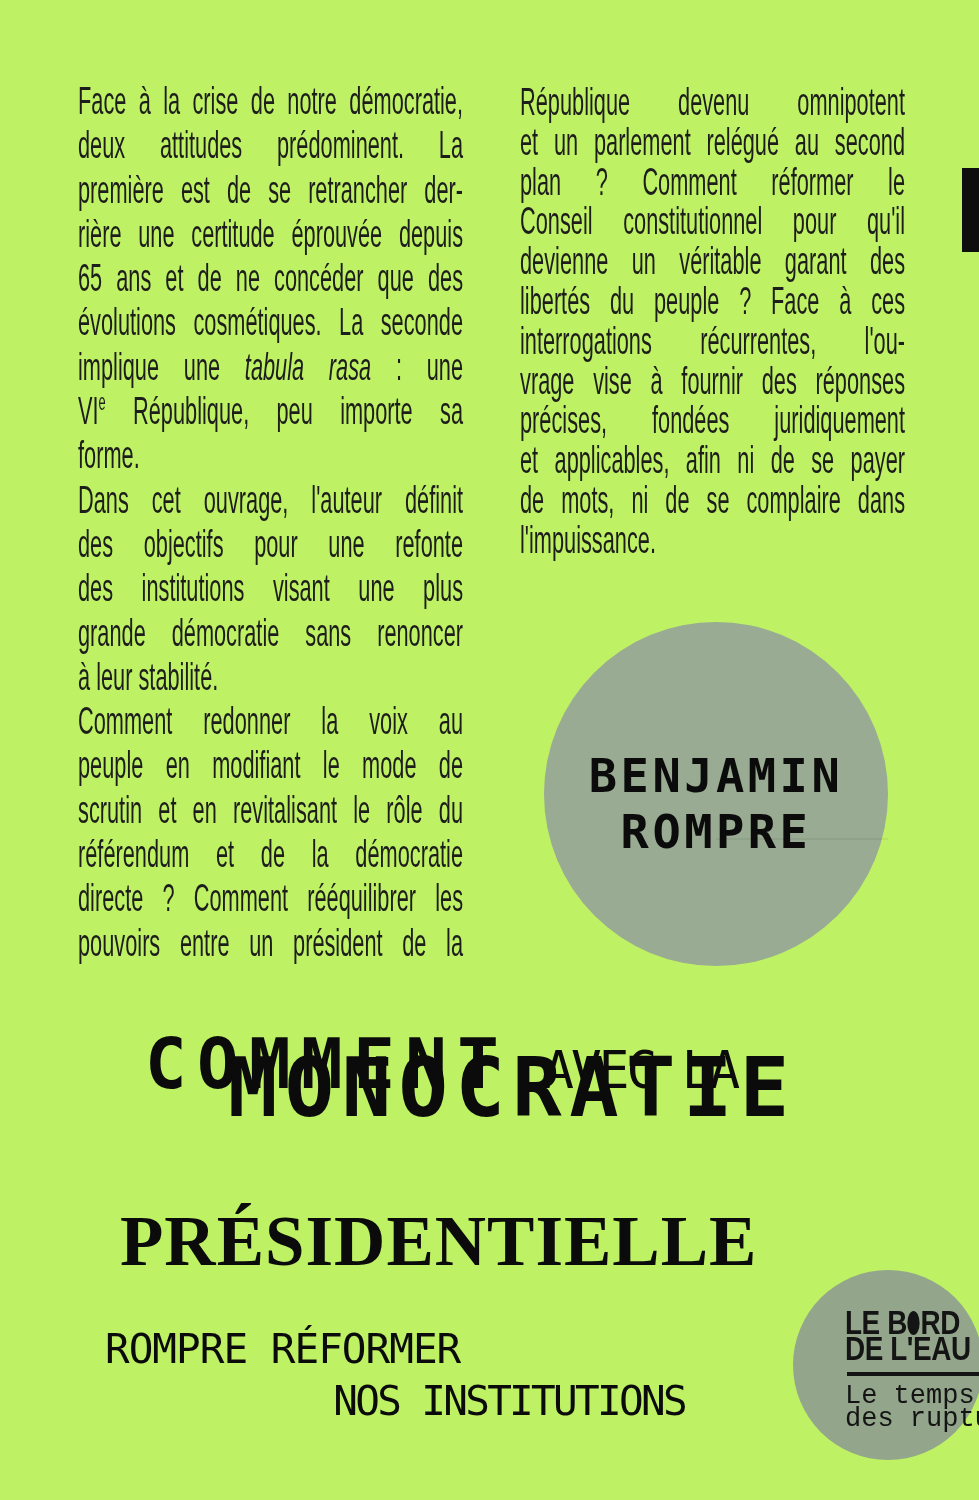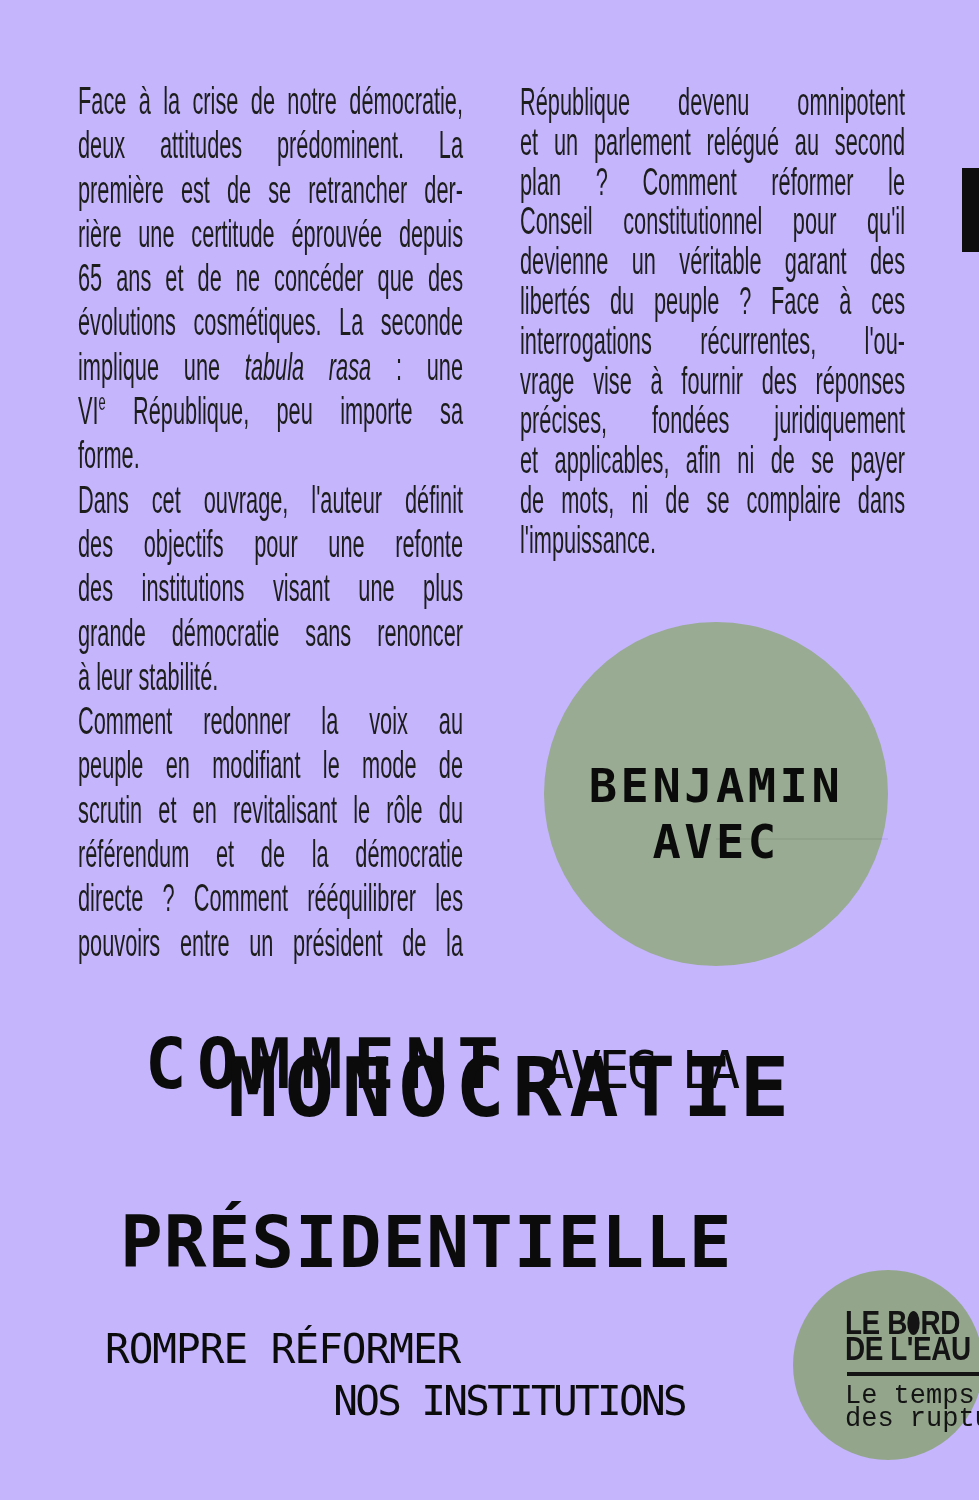--- a/index.html
+++ b/index.html
@@ -1,43 +1,43 @@
 <!DOCTYPE html>
 <html><head>
 <meta charset="utf-8">
 <style>
   html,body{margin:0;padding:0;background:#fff;}
-  #page{position:relative;width:979px;height:1500px;background:#c4b5fd;overflow:hidden;
+  #page{position:relative;width:979px;height:1500px;background:#bef264;overflow:hidden;
         font-family:"Liberation Sans",sans-serif;color:#1d1d1b;}
 
   
   .col{position:absolute;width:690px;transform:scaleX(0.558);transform-origin:left top;
        font-size:39px;color:#1d1d1b;}
   #col-left{left:78px;top:79px;}
   #col-right{left:520px;top:82px;}
   .bline{text-align:justify;text-align-last:justify;white-space:normal;}
   #col-left .bline{line-height:44.3px;height:44.3px;}
   #col-right .bline{line-height:39.8px;height:39.8px;}
   .bline.lastline{text-align-last:left;}
   .it{font-style:italic;}
   .sup{vertical-align:super;font-size:23px;line-height:0;}
 
   
   .mono{font-family:"DejaVu Sans Mono",monospace;color:#0b0b0b;white-space:nowrap;}
   #title-line1{position:absolute;left:145px;top:1024px;font-size:69px;font-weight:bold;}
   #title-line1 .t-main{letter-spacing:10.5px;}
   #title-line1 .t-rest{font-size:51px;font-weight:normal;letter-spacing:-3px;margin-left:34px;}
   #title-line2{position:absolute;left:228px;top:1040px;font-size:82px;font-weight:bold;letter-spacing:7.5px;}
-  #title-line3{position:absolute;left:120px;top:1201px;font-size:71px;font-weight:bold;letter-spacing:1px;}
+  #title-line3{position:absolute;left:120px;top:1201px;font-size:71px;font-weight:bold;letter-spacing:1px;font-family:Liberation Serif, serif;}
   #subtitle-line1{position:absolute;left:105px;top:1325px;font-size:41px;letter-spacing:-1px;}
   #subtitle-line2{position:absolute;right:294px;top:1377px;font-size:41px;letter-spacing:-2.7px;}
 
   
   #author-circle{position:absolute;left:544px;top:622px;width:344px;height:344px;border-radius:50%;}
-  #author-circle .aline{position:absolute;left:0;right:0;text-align:center;font-weight:bold;font-size:47px;letter-spacing:3.5px;margin-top:10px;}
+  #author-circle .aline{position:absolute;left:0;right:0;text-align:center;font-weight:bold;font-size:47px;letter-spacing:3.5px;}
   #author-first{top:126px;} #author-last{top:182px;}
   #author-seam{position:absolute;left:172px;right:0;top:216px;height:1.5px;background:rgba(0,0,0,0.05);}
 
   
   #logo-circle{position:absolute;left:793px;top:1270px;width:190px;height:190px;border-radius:50%;}
   #logo-name{position:absolute;left:845px;top:1310px;font-weight:bold;font-size:34px;line-height:25.5px;
              letter-spacing:-0.5px;color:#141414;transform:scaleX(0.82);transform-origin:left top;white-space:nowrap;}
   .o-dot{display:inline-block;width:0.45em;height:0.72em;background:#141414;border-radius:50%;
          vertical-align:baseline;position:relative;top:0.03em;margin:0 0.02em;}
   #logo-rule{position:absolute;left:847px;top:1372px;width:132px;height:4px;background:#141414;}
@@ -93,21 +93,21 @@
         <div class="bline"><span>précises, fondées juridiquement</span></div>
         <div class="bline"><span>et applicables, afin ni de se payer</span></div>
         <div class="bline"><span>de mots, ni de se complaire dans</span></div>
         <div class="bline lastline"><span>l'impuissance.</span></div>
       </div>
     </div>
 
   <div id="author-circle" style="background: rgb(153, 171, 147);">
     <div id="author-seam"></div>
     <div id="author-first" class="aline mono">BENJAMIN</div>
-    <div id="author-last" class="aline mono">AVEC</div>
+    <div id="author-last" class="aline mono">ROMPRE</div>
   </div>
 
   <div id="title-line1" class="mono"><span class="t-main">COMMENT</span><span class="t-rest">AVEC LA</span></div>
   <div id="title-line2" class="mono">MONOCRATIE</div>
   <div id="title-line3" class="mono">PRÉSIDENTIELLE</div>
 
   <div id="subtitle-line1" class="mono">ROMPRE RÉFORMER</div>
   <div id="subtitle-line2" class="mono">NOS INSTITUTIONS</div>
 
   <div id="logo-circle" style="background: rgb(147, 166, 140);"></div>

